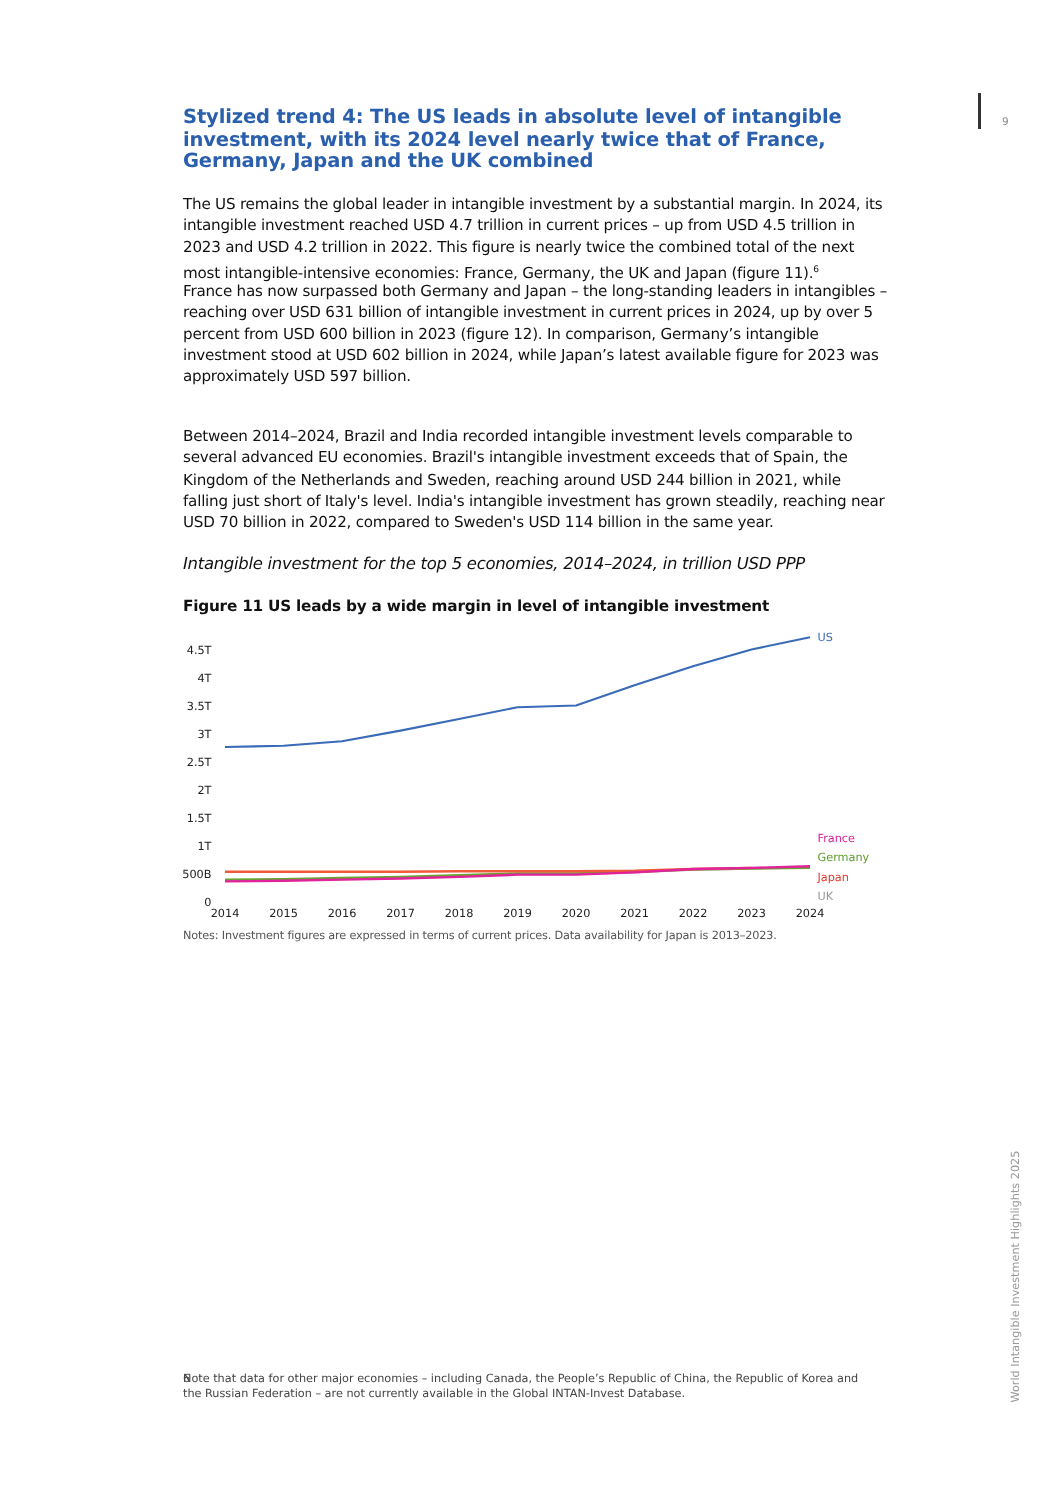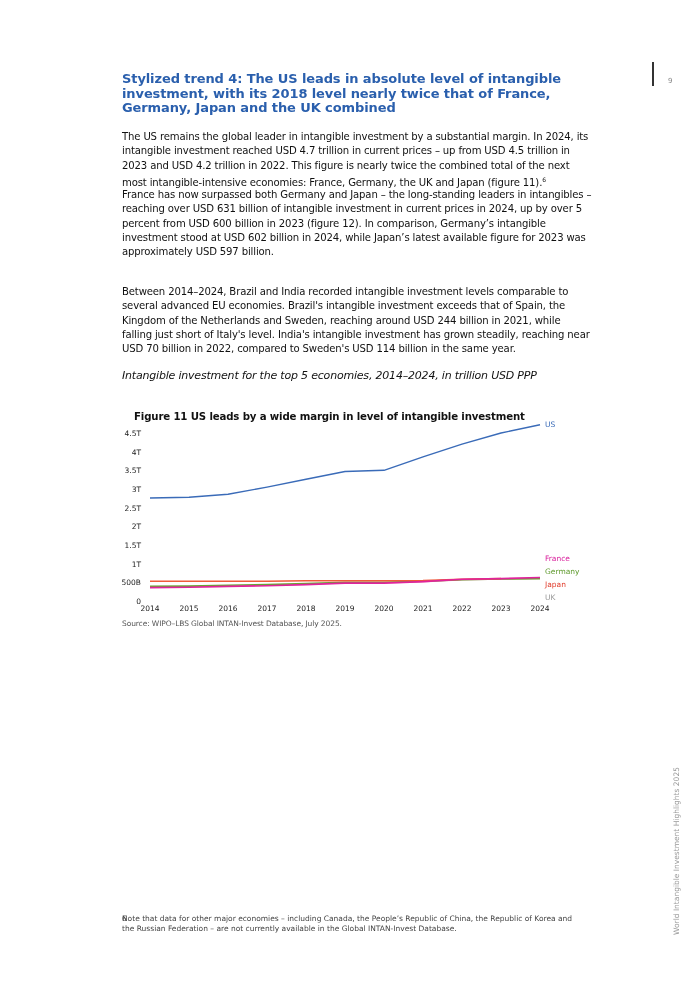--- a/index.html
+++ b/index.html
@@ -7,37 +7,37 @@
          font-family: "DejaVu Sans", sans-serif; color: #1a1a1a; }
   .page-rule { position: absolute; left: 652px; top: 62px; width: 2px; height: 24px; background: #333; }
   .page-num { position: absolute; left: 668px; top: 77px; font-size: 7px; color: #888; }
   .heading { position: absolute; left: 122px; top: 72px; width: 440px; margin: 0;
              font-size: 13px; line-height: 14.5px; font-weight: bold; color: #2a5fad; letter-spacing: -0.1px; }
   .para { position: absolute; left: 122px; width: 470px; margin: 0; font-size: 10.1px; line-height: 14.3px; color: #111; letter-spacing: -0.15px; }
   .p1 { top: 130px; }
   .p2 { top: 188px; }
   .p3 { top: 285px; }
   .subtitle { position: absolute; left: 122px; top: 369px; margin: 0; font-size: 11px; font-style: italic; font-weight: normal; color: #111; letter-spacing: -0.2px; }
-  .fig-title { position: absolute; left: 122px; top: 399px; margin: 12px; font-size: 10.2px; font-weight: bold; color: #111; letter-spacing: -0.15px; }
+  .fig-title { position: absolute; left: 122px; top: 399px; margin: 0; font-size: 10.2px; font-weight: bold; color: #111; letter-spacing: -0.15px; }
   #chart { position: absolute; left: 100px; top: 412px; }
   .notes { position: absolute; left: 122px; top: 617px; font-size: 7.5px; line-height: 14px; color: #555; letter-spacing: -0.1px; }
   .footnote { position: absolute; left: 122px; top: 914px; font-size: 7.5px; line-height: 10px; color: #444; width: 460px; }
   .fn-num { position: absolute; left: 0; top: 0; }
   .fn-text { display: block; }
   .side-label { position: absolute; left: 672px; top: 935px; transform-origin: 0 0; transform: rotate(-90deg);
                 font-size: 7.5px; color: #999; white-space: nowrap; }
   sup { font-size: 6px; }
 </style>
 </head>
 <body>
 
 <div class="page-rule"></div>
 <div class="page-num">9</div>
 
-<h2 class="heading">Stylized trend 4: The US leads in absolute level of intangible investment, with its 2018 level nearly twice that of France, Germany, Japan and the UK combined</h2>
+<h2 class="heading">Stylized trend 4: The US leads in absolute level of intangible investment, with its 2024 level nearly twice that of France, Germany, Japan and the UK combined</h2>
 
 <p class="para p1"><span>The US remains the global leader in intangible investment by a substantial margin. In 2024, its intangible investment reached USD 4.7 trillion in current prices – up from USD 4.5 trillion in 2023 and USD 4.2 trillion in 2022. This figure is nearly twice the combined total of the next most intangible-intensive economies: France, Germany, the UK and Japan (figure 11).</span><sup>6</sup></p>
 <p class="para p2">France has now surpassed both Germany and Japan – the long-standing leaders in intangibles – reaching over USD 631 billion of intangible investment in current prices in 2024, up by over 5 percent from USD 600 billion in 2023 (figure 12). In comparison, Germany’s intangible investment stood at USD 602 billion in 2024, while Japan’s latest available figure for 2023 was approximately USD 597 billion.</p>
 <p class="para p3">Between 2014–2024, Brazil and India recorded intangible investment levels comparable to several advanced EU economies. Brazil's intangible investment exceeds that of Spain, the Kingdom of the Netherlands and Sweden, reaching around USD 244 billion in 2021, while falling just short of Italy's level. India's intangible investment has grown steadily, reaching near USD 70 billion in 2022, compared to Sweden's USD 114 billion in the same year.</p>
 
 <p class="subtitle">Intangible investment for the top 5 economies, 2014–2024, in trillion USD PPP</p>
 <p class="fig-title">Figure 11 US leads by a wide margin in level of intangible investment</p>
 
 <svg id="chart" width="500" height="205" viewBox="0 0 500 205">
   <g id="y-ticks">
@@ -75,21 +75,21 @@
   <g id="labels">
       <text x="445" y="15" font-size="7.5" fill="#3a6bb8" font-family="DejaVu Sans, sans-serif">US</text>
       <text x="445" y="149" font-size="7.5" fill="#d81b9a" font-family="DejaVu Sans, sans-serif">France</text>
       <text x="445" y="162" font-size="7.5" fill="#5f9a2e" font-family="DejaVu Sans, sans-serif">Germany</text>
       <text x="445" y="175" font-size="7.5" fill="#e03a2a" font-family="DejaVu Sans, sans-serif">Japan</text>
       <text x="445" y="188" font-size="7.5" fill="#999999" font-family="DejaVu Sans, sans-serif">UK</text>
     </g>
 </svg>
 
 <div class="notes">
-  <div>Source: WIPO–LBS Global INTAN-Invest Database, July 2025.</div>
+  <div>Notes: Investment figures are expressed in terms of current prices. Data availability for Japan is 2013–2023.</div>
 </div>
 
 <div class="footnote">
   <span class="fn-num">6</span>
   <span class="fn-text">Note that data for other major economies – including Canada, the People’s Republic of China, the Republic of Korea and the Russian Federation – are not currently available in the Global INTAN-Invest Database.</span>
 </div>
 
 <div class="side-label">World Intangible Investment Highlights 2025</div>
 
 </body></html>

